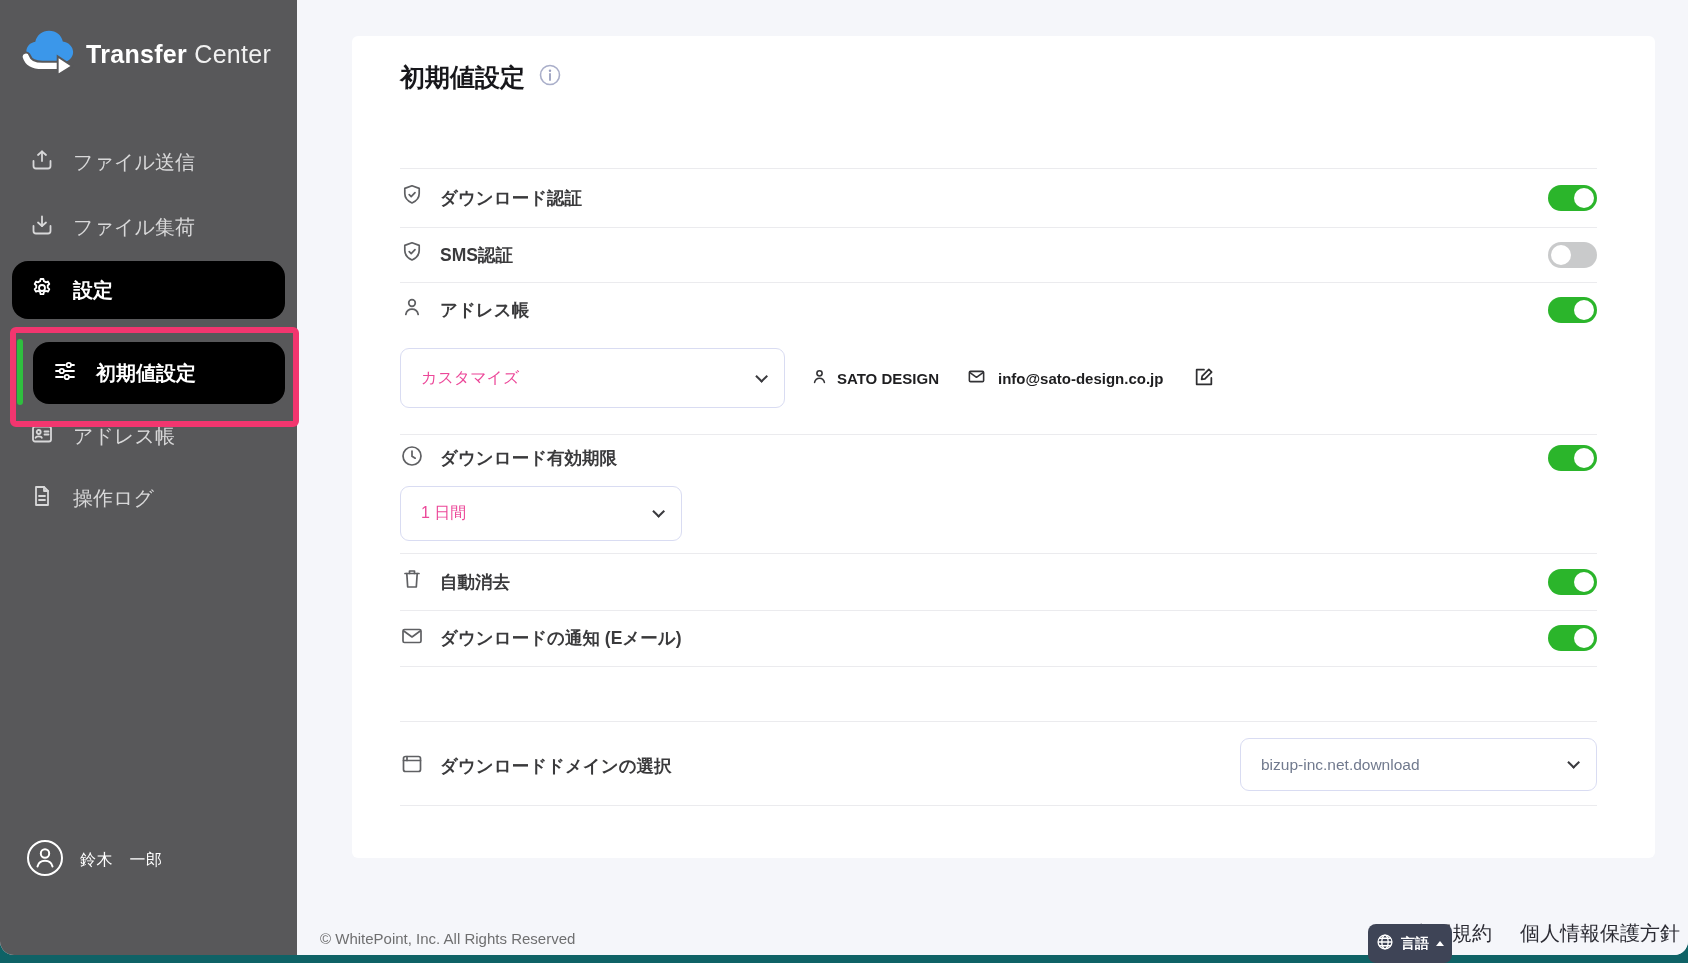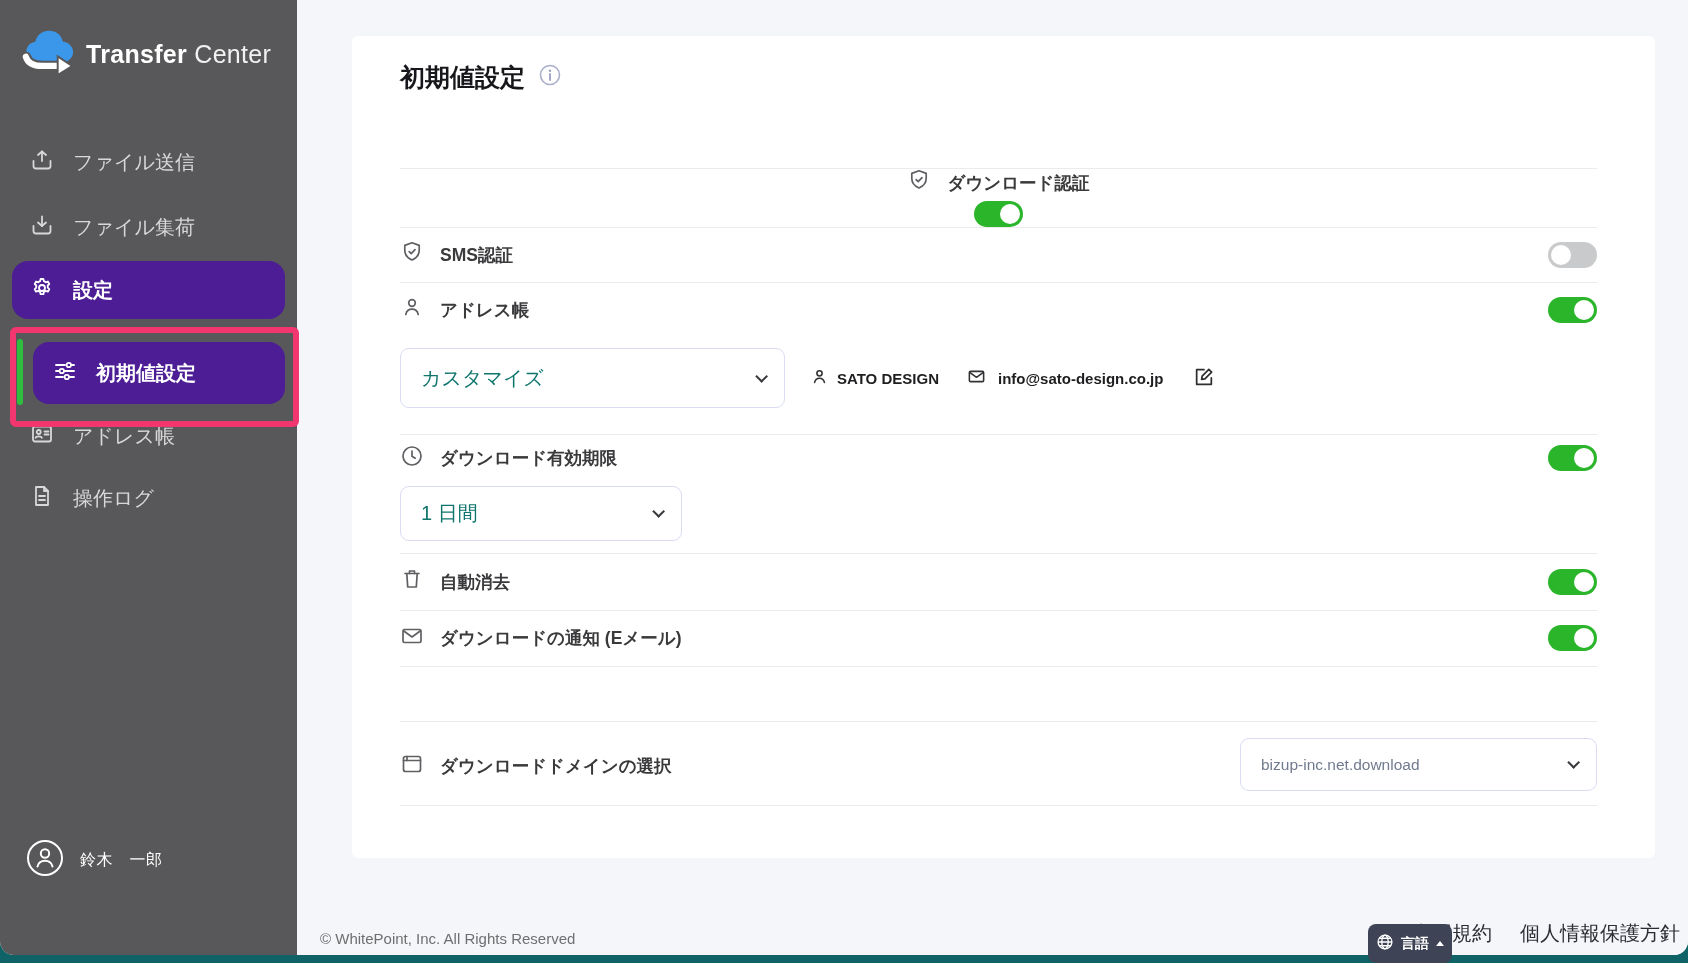--- a/index.html
+++ b/index.html
@@ -21,21 +21,21 @@
   .brand-text { font-size:25px; color:#fff; letter-spacing:.3px; white-space:nowrap; }
   .brand-text .b { font-weight:700; }
   .brand-text .l { font-weight:300; color:#f1f1f1; }
   .nav-item {
     position:absolute; left:0; right:0; height:64px;
     display:flex; align-items:center; gap:19px; padding-left:30px;
     color:#d8d8d9; font-size:20px; font-weight:500; cursor:pointer; white-space:nowrap;
   }
   .nav-item svg { flex:none; }
   .nav-item.sel {
-    background:#4c1d95; border-radius:16px; color:#ffffff; font-weight:700;
+    background:#000000; border-radius:16px; color:#ffffff; font-weight:700;
   }
   #ni-send   { top:130px; }
   #ni-pickup { top:195px; }
   #ni-settings { top:261px; height:58px; left:12px; right:12px; padding-left:18px; }
   #ni-defaults { top:342px; height:62px; left:33px; right:12px; padding-left:20px; }
   #ni-address  { top:404px; }
   #ni-log      { top:466px;text-align:center; }
   .active-bar { position:absolute; left:17px; top:339px; width:6px; height:66px; background:#2fbf3f; border-radius:3px; }
   .annotation {
     position:absolute; left:10px; top:327px; width:289px; height:100px;
@@ -57,40 +57,40 @@
   .toggle { width:49px; height:26px; border-radius:13px; position:relative; flex:none; cursor:pointer; }
   .toggle .knob { position:absolute; top:3px; width:20px; height:20px; border-radius:50%; background:#fff; }
   .toggle.on  { background:#2bb52b; }
   .toggle.on .knob { right:3px; }
   .toggle.off { background:#c9cacb; }
   .toggle.off .knob { left:3px; }
 
   
   .select {
     position:absolute; background:#fff; border:1px solid #d9dcf2; border-radius:9px;
-    display:flex; align-items:center; padding:0 20px; font-size:20px; color:#0f766e;
+    display:flex; align-items:center; padding:0 20px; font-size:16px; color:#ec4899;
     cursor:pointer; white-space:nowrap;
   }
   .select .chev { margin-left:auto; width:9px; height:9px; border-right:2px solid #3a3a3e; border-bottom:2px solid #3a3a3e; transform:rotate(45deg) translateY(-3px); flex:none; }
   #sel-sender { left:48px;  top:312px; width:385px; height:60px; }
   #sel-expiry { left:48px;  top:450px; width:282px; height:55px; }
   #sel-domain { right:58px; top:702px; width:357px; height:53px; font-size:15.5px; color:#717a8e; }
 
   .sender-info { position:absolute; left:458px; top:312px; height:60px; display:flex; align-items:center; color:#1e1e20; font-size:15px; white-space:nowrap; }
   .sender-info .nm { font-weight:600; margin-left:8px; }
   .sender-info .em { font-weight:700; margin-left:12px; }
   .gap28 { width:28px; flex:none; }
   .gap30 { width:30px; flex:none; }
   .icon-btn { background:none; border:none; cursor:pointer; color:#2f2f31; display:flex; align-items:center; }
 
   
   #sep1 { top:132px; } #sep2 { top:191px; } #sep3 { top:246px; }
   #sep4 { top:398px; } #sep5 { top:517px; } #sep6 { top:574px; }
   #sep7 { top:630px; } #sep8 { top:685px; } #sep9 { top:769px; }
-  #row-auth   { top:132px; height:59px;flex-direction:column; }
+  #row-auth   { top:132px; height:59px; }
   #row-sms    { top:191px; height:55px; }
   #row-sender { top:246px; height:55px; }
   #row-expiry { top:398px; height:48px; }
   #row-delete { top:517px; height:57px; }
   #row-notify { top:574px; height:56px; }
   #row-hash   { top:630px; height:55px; }
   #row-domain { top:685px; height:90px; }
 
   
   .copyright { position:absolute; left:23px; bottom:8px; font-size:15px; color:#6f6f70; }

